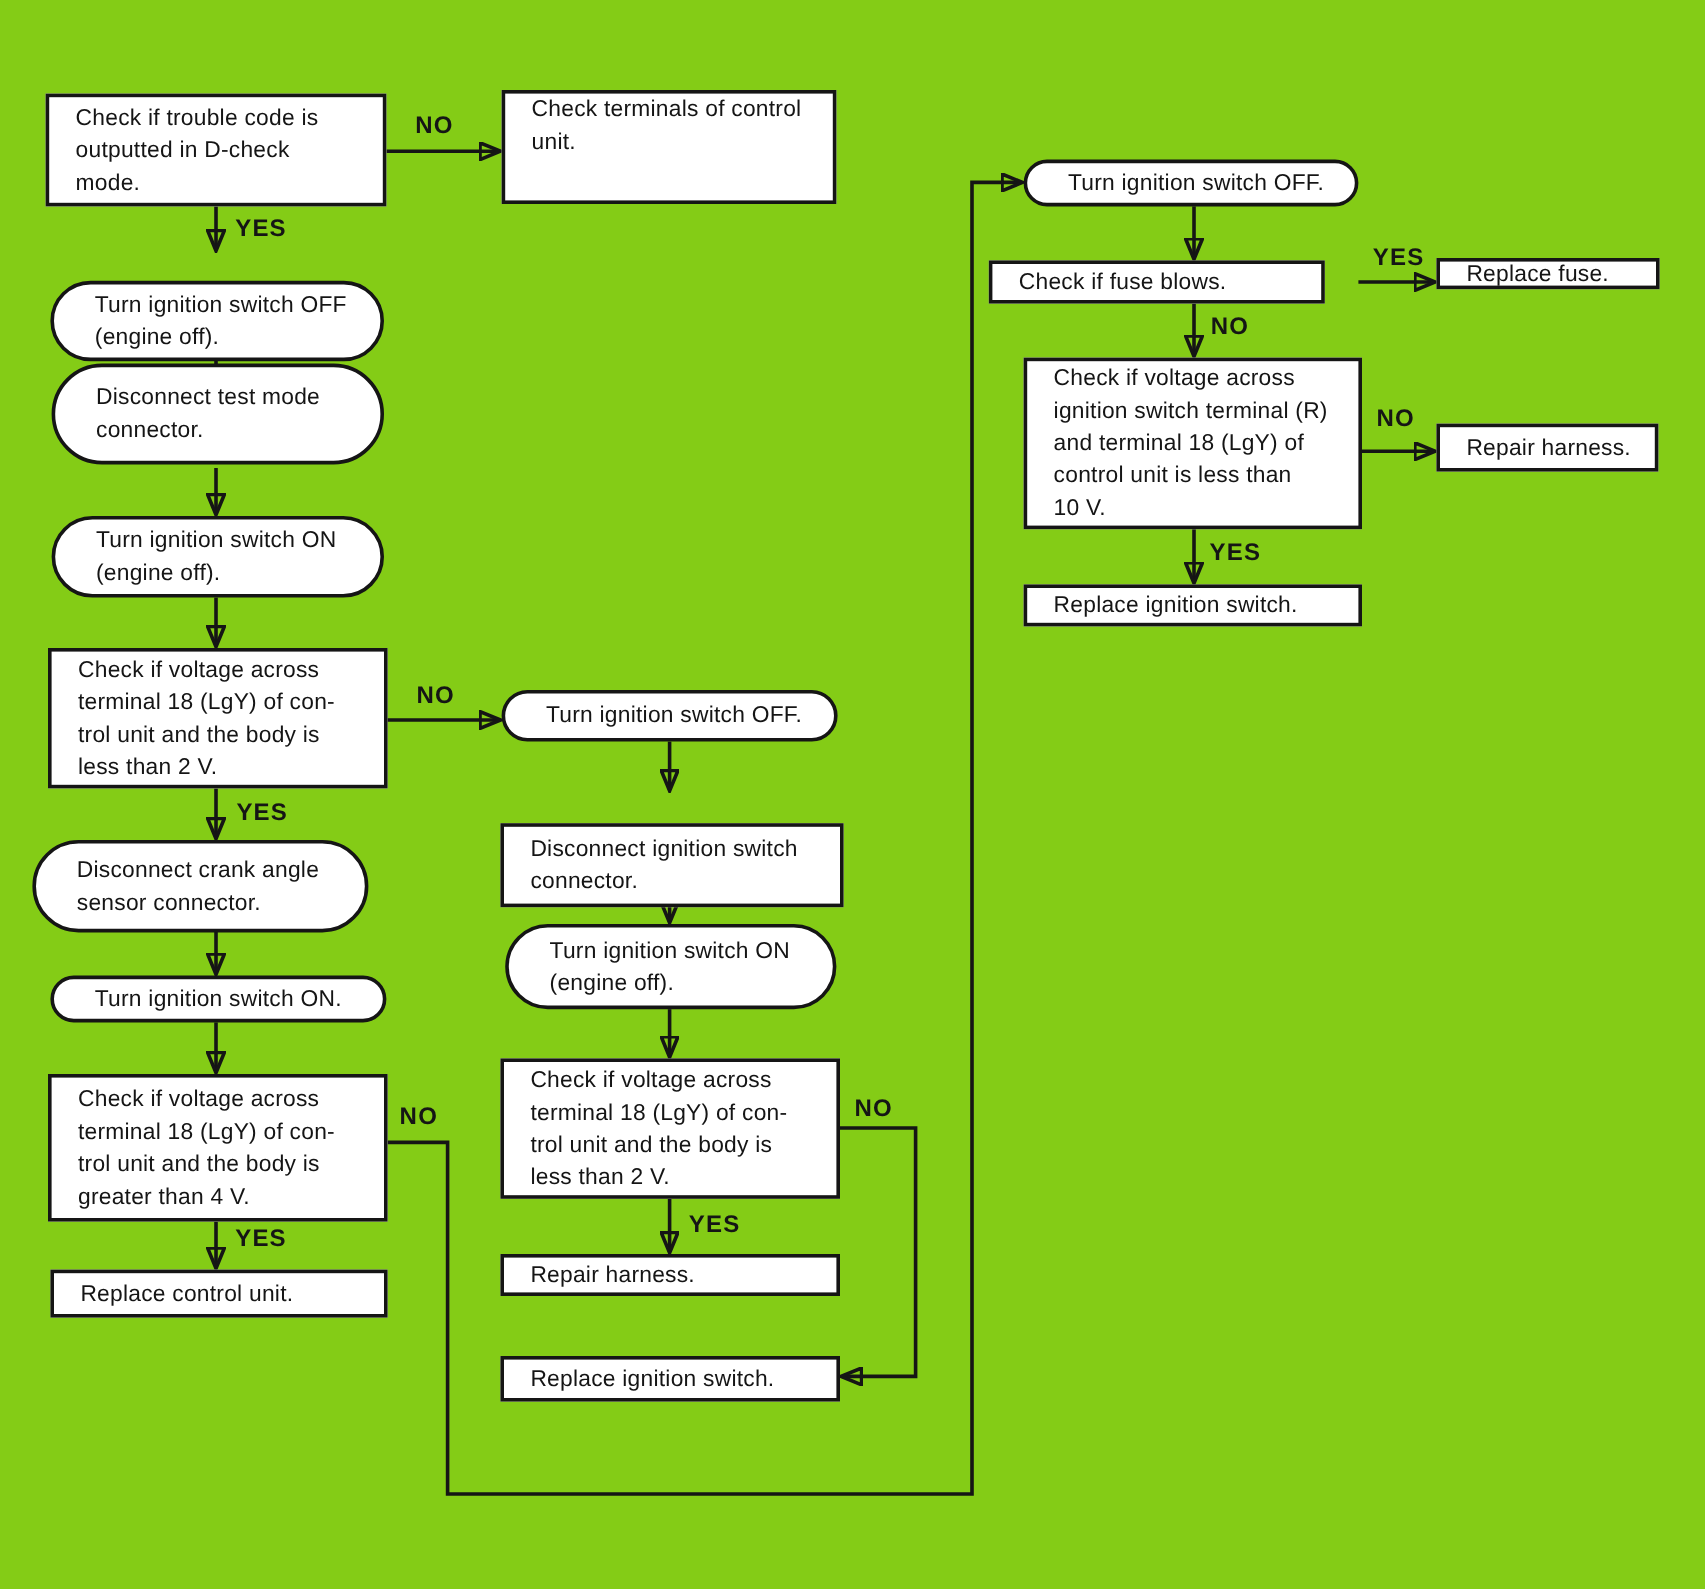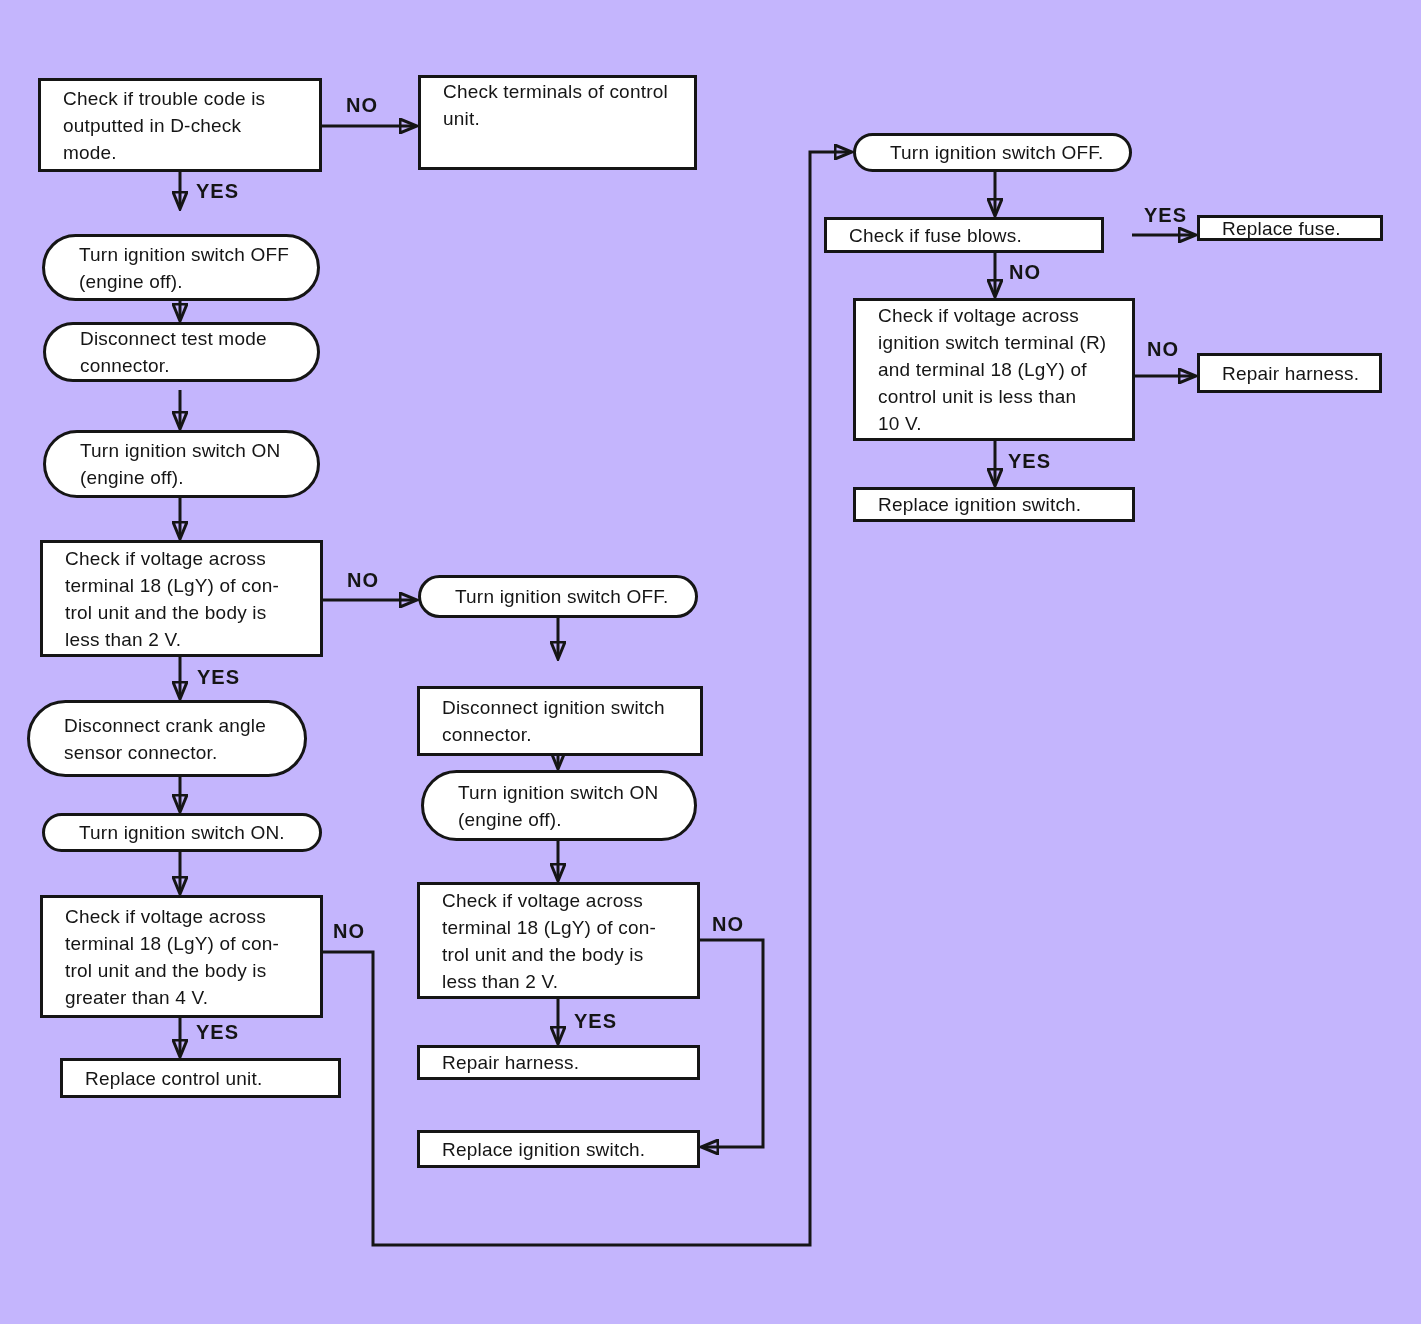--- a/index.html
+++ b/index.html
@@ -4,21 +4,21 @@
 <style>
   html, body {
     margin: 0;
     padding: 0;
     background: #ffffff;
   }
   #canvas {
     position: relative;
     width: 1421px;
     height: 1324px;
-    background: #c4b5fd;
+    background: #84cc16;
     font-family: "Liberation Sans", sans-serif;
     color: #151515;
     overflow: hidden;
   }
   #wires {
     position: absolute;
     left: 0;
     top: 0;
     pointer-events: none;
   }
@@ -85,36 +85,36 @@
     <path d="M 995 253 L 995 296" marker-end="url(#arrow)"></path>
     <path d="M 1135 376 L 1195 376" marker-end="url(#arrow)"></path>
     <path d="M 995 441 L 995 485" marker-end="url(#arrow)"></path>
   </svg>
 
   <div class="node" style="left:38px; top:78px; width:284px; height:94px;">Check if trouble code is
 outputted in D-check
 mode.</div>
   <div class="node stadium" style="left:42px; top:210px; width:278px; height:67px;margin-top:24px;">Turn ignition switch OFF
 (engine off).</div>
-  <div class="node stadium" style="left:43px; top:322px; width:277px; height:60px;">Disconnect test mode
+  <div class="node stadium" style="left:43px; top:303px; width:277px; height:84px;">Disconnect test mode
 connector.</div>
   <div class="node stadium" style="left:43px; top:430px; width:277px; height:68px;">Turn ignition switch ON
 (engine off).</div>
   <div class="node" style="left:40px; top:540px; width:283px; height:117px;">Check if voltage across
 terminal 18 (LgY) of con-
 trol unit and the body is
 less than 2 V.</div>
   <div class="node stadium" style="left:27px; top:700px; width:280px; height:77px;">Disconnect crank angle
 sensor connector.</div>
   <div class="node stadium" style="left:42px; top:813px; width:280px; height:39px;">Turn ignition switch ON.</div>
   <div class="node" style="left:40px; top:895px; width:283px; height:123px;">Check if voltage across
 terminal 18 (LgY) of con-
 trol unit and the body is
 greater than 4 V.</div>
-  <div class="node" style="left:60px; top:1058px; width:281px; height:40px;">Replace control unit.</div>
+  <div class="node" style="left:42px; top:1058px; width:281px; height:40px;">Replace control unit.</div>
 
   <div class="node" style="left:418px; top:75px; width:279px; height:95px; align-items:flex-start; padding-top:0;">Check terminals of control
 unit.</div>
   <div class="node stadium" style="left:418px; top:575px; width:280px; height:43px;">Turn ignition switch OFF.</div>
   <div class="node" style="left:417px; top:686px; width:286px; height:70px;">Disconnect ignition switch
 connector.</div>
   <div class="node stadium" style="left:421px; top:770px; width:276px; height:71px;">Turn ignition switch ON
 (engine off).</div>
   <div class="node" style="left:417px; top:882px; width:283px; height:117px;">Check if voltage across
 terminal 18 (LgY) of con-

